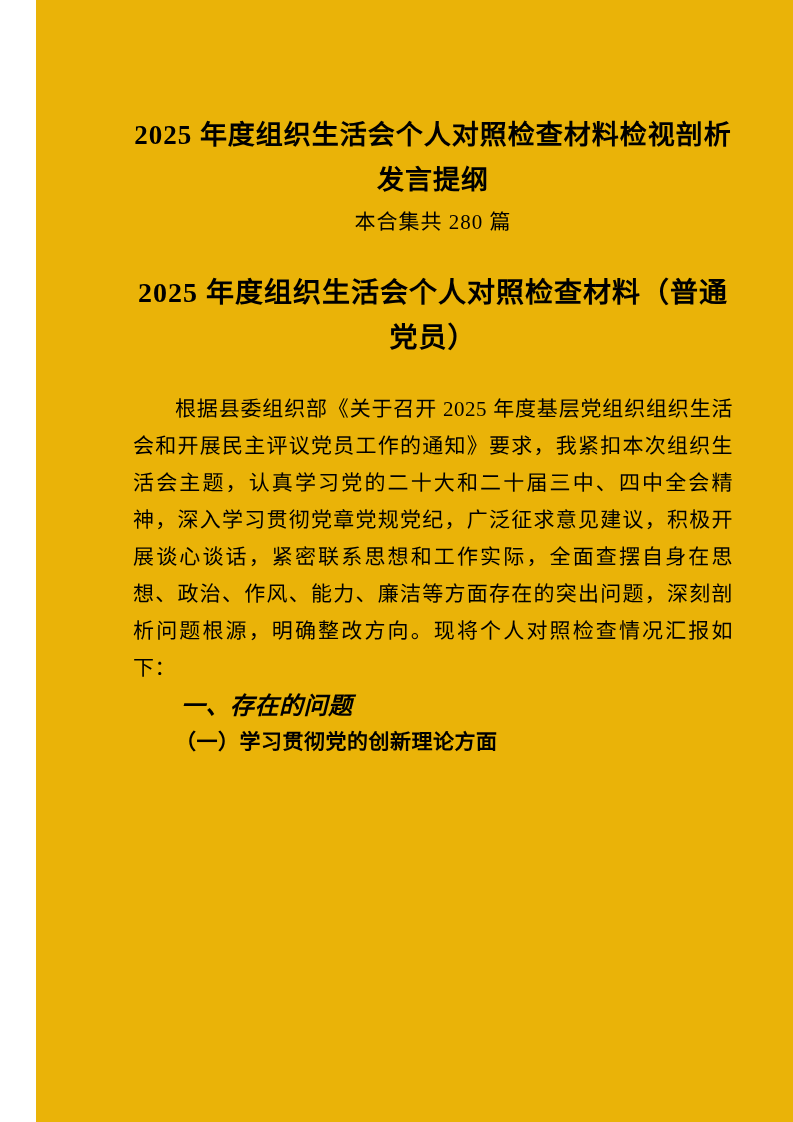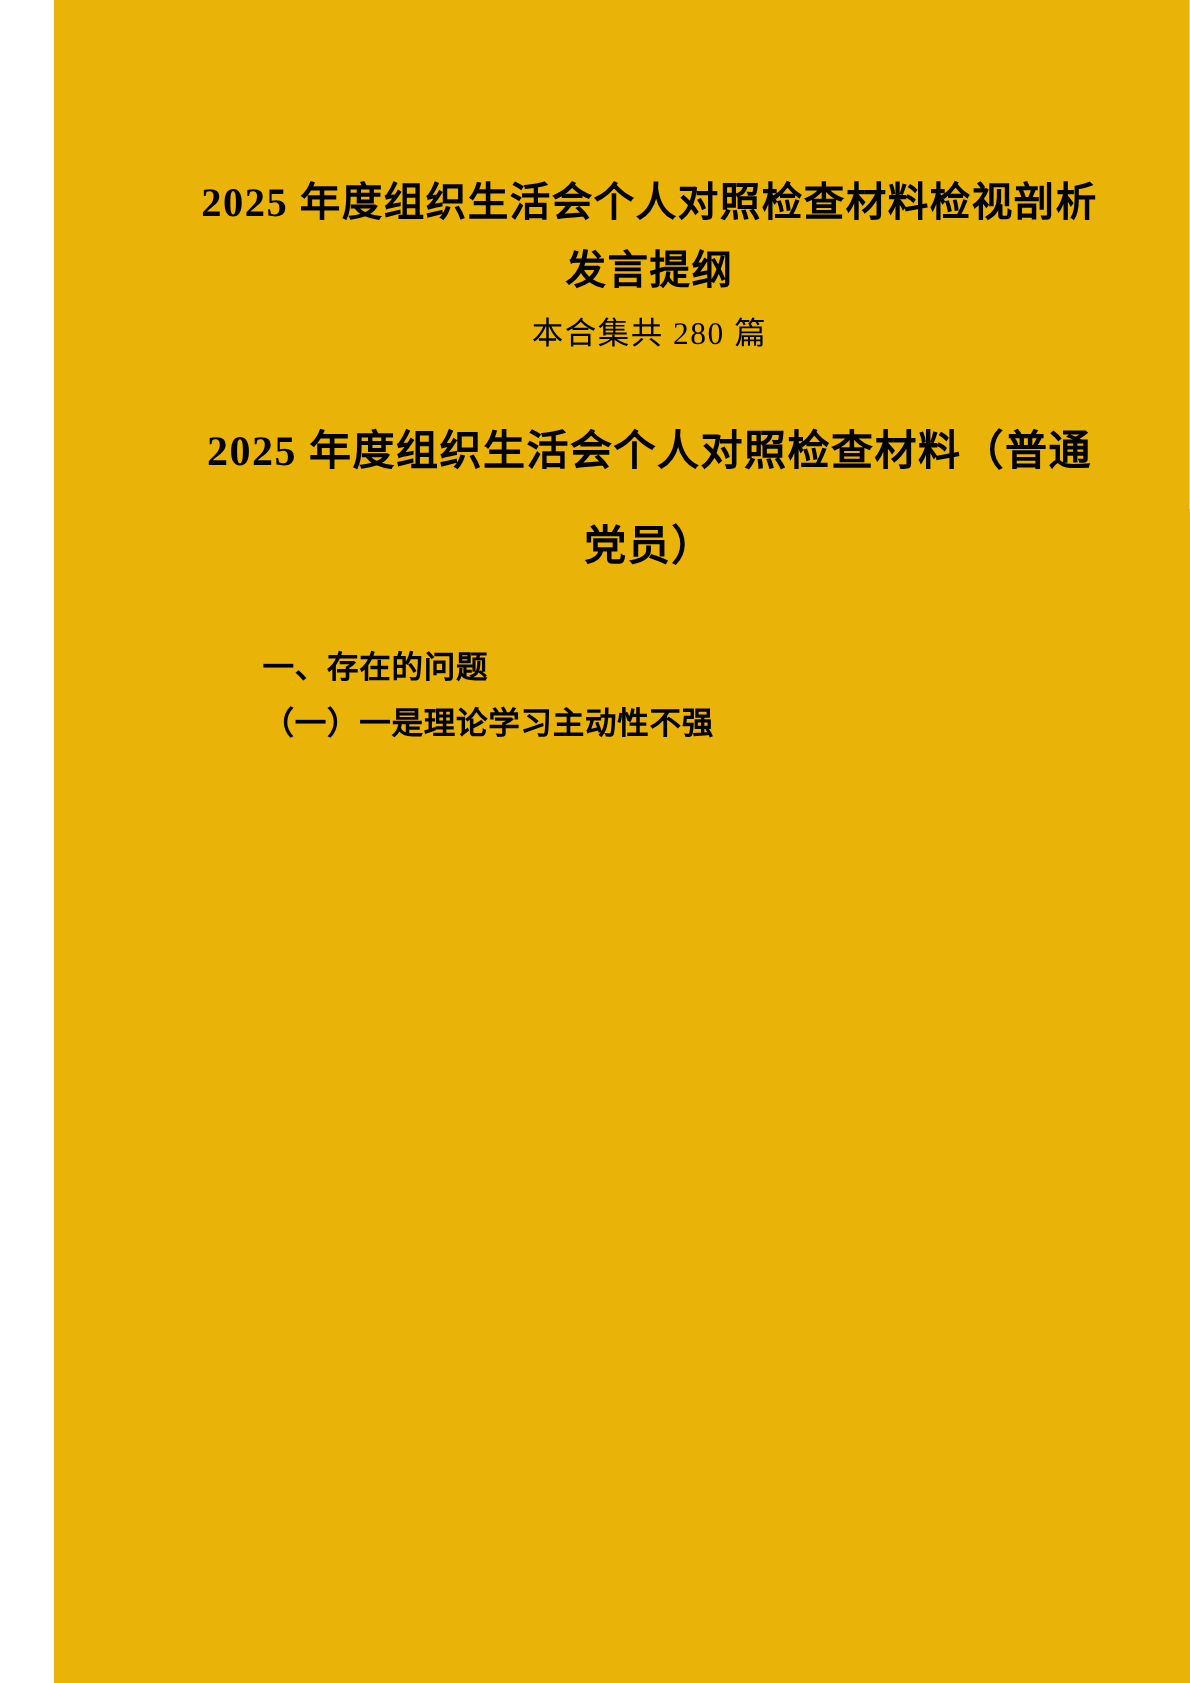--- a/index.html
+++ b/index.html
@@ -39,46 +39,47 @@
     font-size: 21px;
     line-height: 30px;
     text-align: center;
     letter-spacing: 1px;
   }
 
   
   .chapter-title {
     margin-top: 33px;
     font-size: 28px;
-    line-height: 63px;
+    line-height: 45px;
     font-weight: bold;
     text-align: center;
     letter-spacing: 1px;
   }
 
   .body-text {
     margin-top: 31px;
   }
 
   .para {
     font-size: 21px;
     line-height: 37px;
     text-align: justify;
     text-justify: inter-ideograph;
     text-indent: 2em;
     letter-spacing: 0.5px;
   }
 
   .section-heading {
     font-family: "Liberation Sans", "DejaVu Sans", sans-serif;
-    font-size: 21px;
+    font-size: 24px;
     line-height: 37px;
     font-weight: bold;
     text-indent: 2em;
     letter-spacing: 0.5px;
+    font-style: italic;
   }
 
   .subsection-heading {
     font-size: 21px;
     line-height: 37px;
     font-weight: bold;
     text-indent: 2em;
     text-align: justify;
     letter-spacing: 0.5px;
   }
@@ -93,21 +94,22 @@
 <div class="page">
 
   <h1 class="doc-title">2025 年度组织生活会个人对照检查材料检视剖析发言提纲</h1>
 
   <div class="collection-note">本合集共 280 篇</div>
 
   <h2 class="chapter-title">2025 年度组织生活会个人对照检查材料（普通党员）</h2>
 
   <div class="body-text">
 
+    <p class="para">根据县委组织部《关于召开 2025 年度基层党组织组织生活会和开展民主评议党员工作的通知》要求，我紧扣本次组织生活会主题，认真学习党的二十大和二十届三中、四中全会精神，深入学习贯彻党章党规党纪，广泛征求意见建议，积极开展谈心谈话，紧密联系思想和工作实际，全面查摆自身在思想、政治、作风、能力、廉洁等方面存在的突出问题，深刻剖析问题根源，明确整改方向。现将个人对照检查情况汇报如下：</p>
 
     <h3 class="section-heading">一、存在的问题</h3>
 
-    <h4 class="subsection-heading">（一）一是理论学习主动性不强</h4>
+    <h4 class="subsection-heading">（一）学习贯彻党的创新理论方面</h4>
 
 
   </div>
 
 </div>
 
 </body></html>

